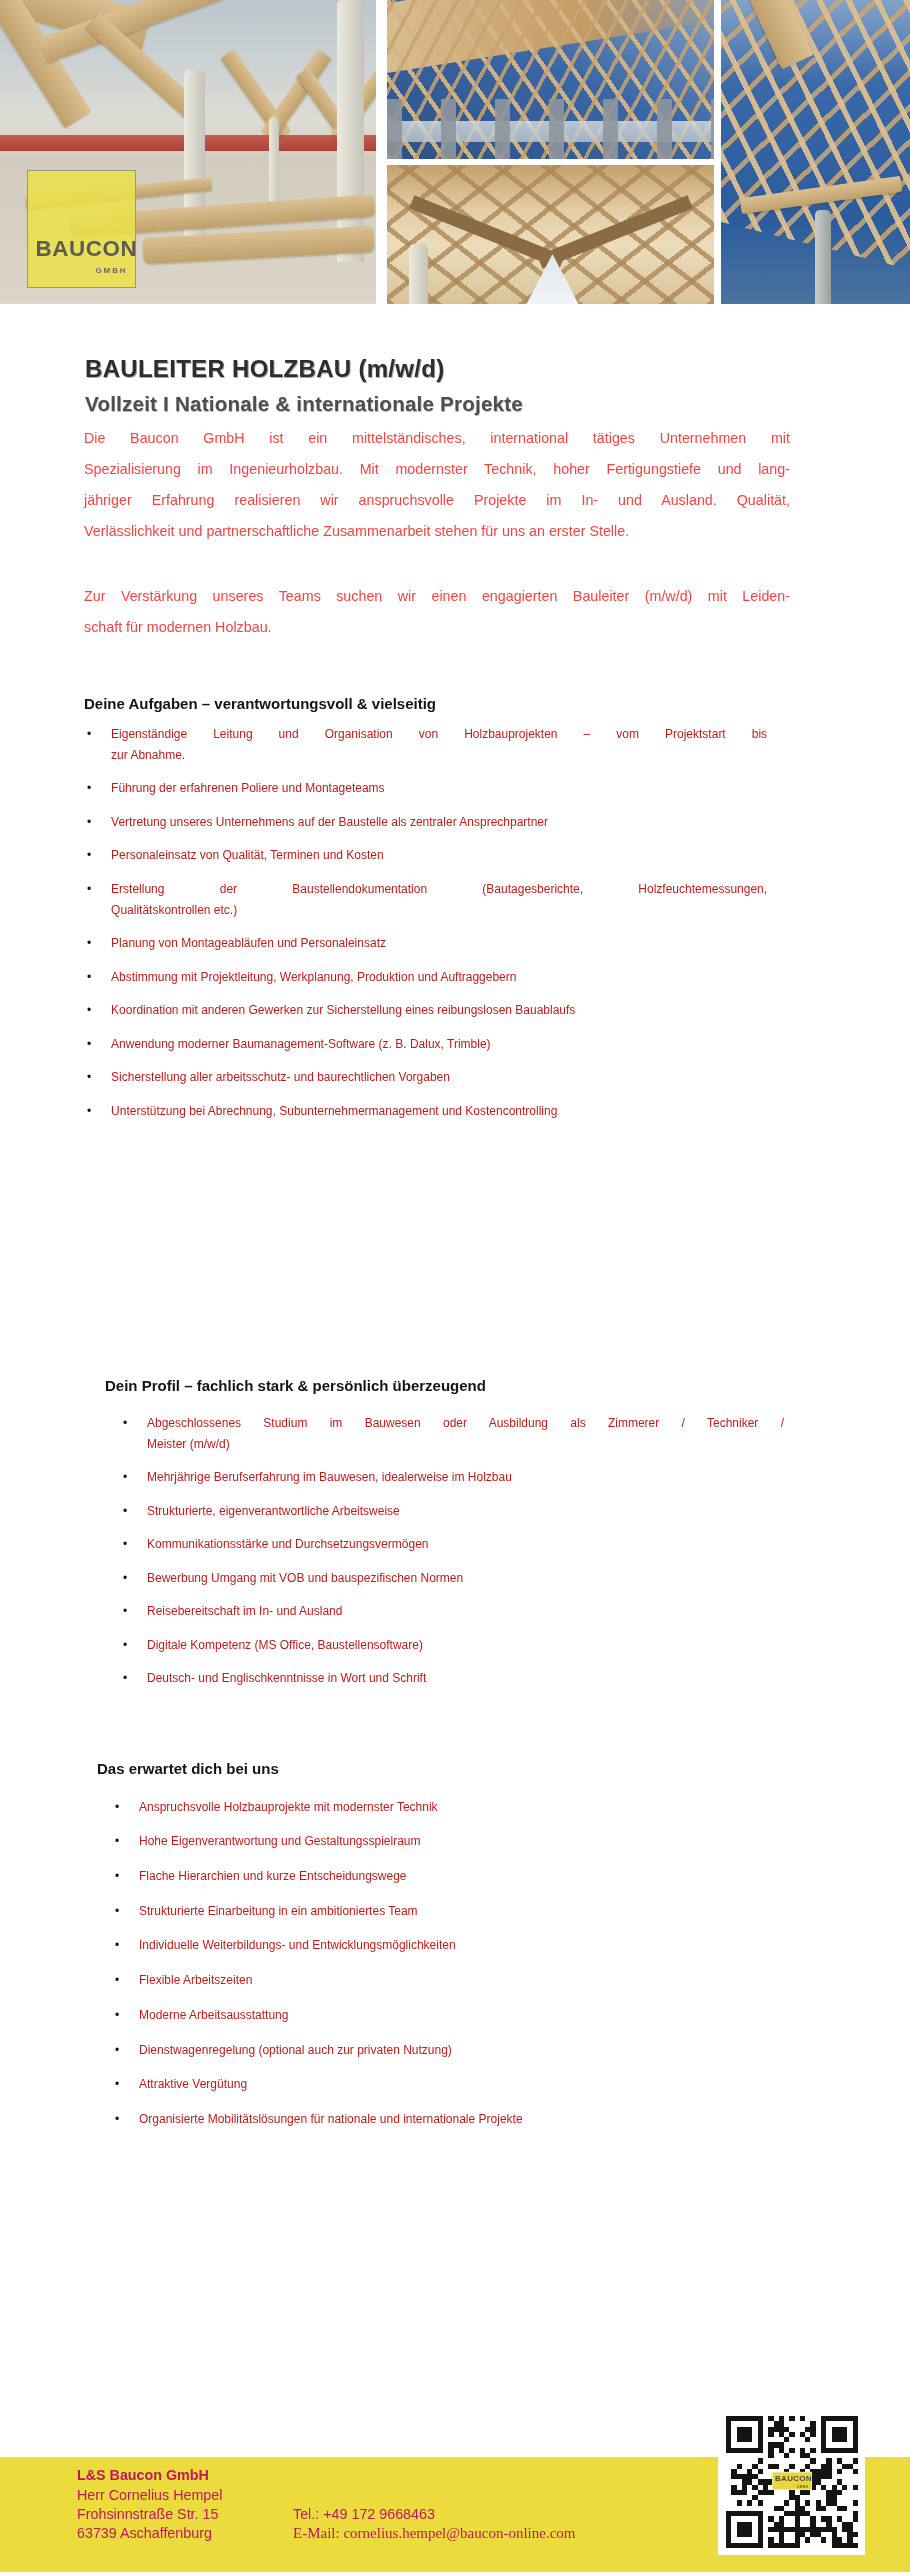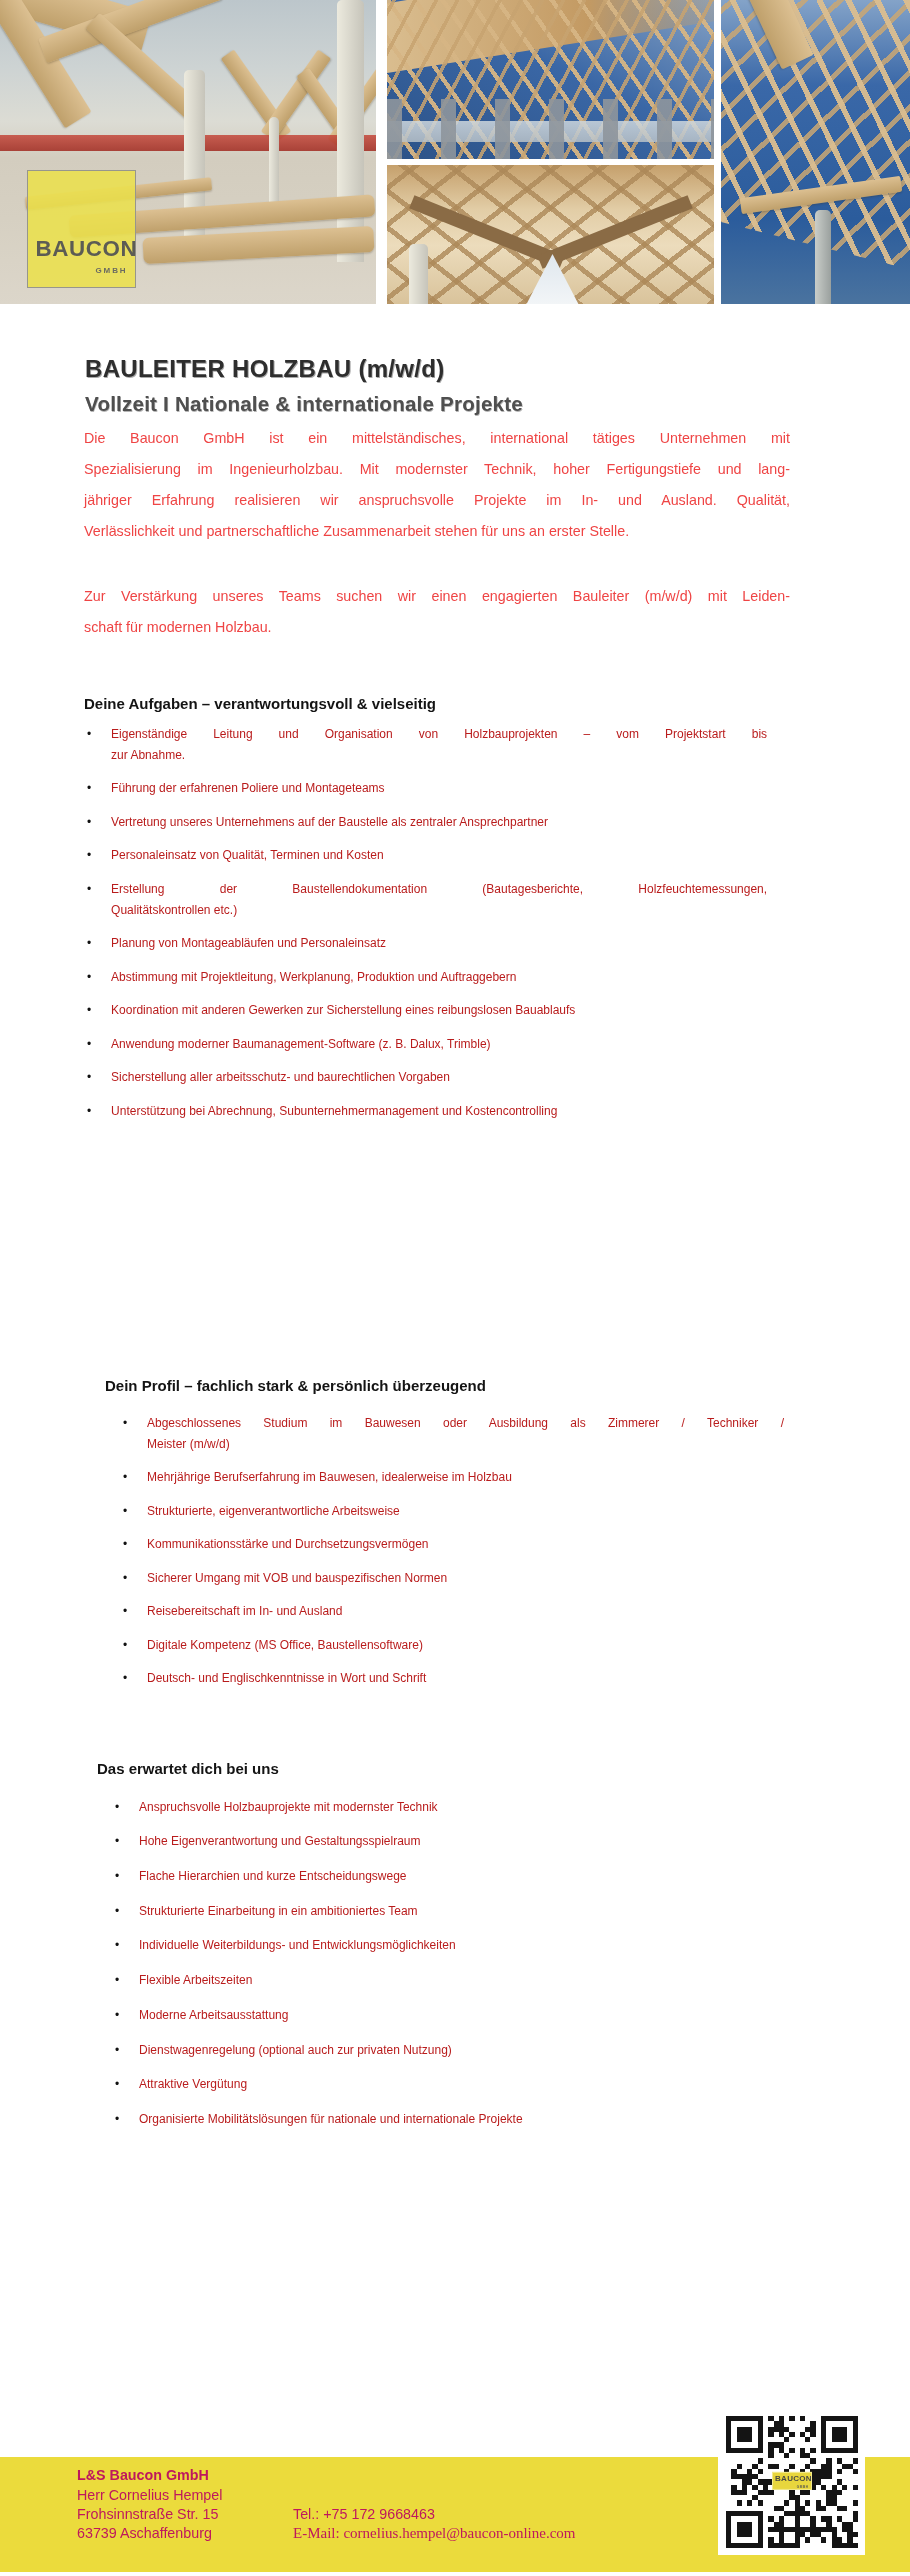--- a/index.html
+++ b/index.html
@@ -244,21 +244,21 @@
         </li>
         <li class="bullet">
           <span class="marker">•</span>
           <div class="btext">
             <div class="line">Kommunikationsstärke und Durchsetzungsvermögen</div>
           </div>
         </li>
         <li class="bullet">
           <span class="marker">•</span>
           <div class="btext">
-            <div class="line">Sicherer Umgang mit VOB und bauspezifischen Normen</div>
+            <div class="line">Bewerbung Umgang mit VOB und bauspezifischen Normen</div>
           </div>
         </li>
         <li class="bullet">
           <span class="marker">•</span>
           <div class="btext">
             <div class="line">Reisebereitschaft im In- und Ausland</div>
           </div>
         </li>
         <li class="bullet">
           <span class="marker">•</span>
@@ -342,21 +342,21 @@
   </section>
 
 
   <div class="footer-bar">
     <div class="footer-grid">
       <div class="f-bold">L&amp;S Baucon GmbH</div>
       <div></div>
       <div>Herr Cornelius Hempel</div>
       <div></div>
       <div>Frohsinnstraße Str. 15</div>
-      <div><span>Tel.:</span> <span>+75 172 9668463</span></div>
+      <div><span>Tel.:</span> <span>+49 172 9668463</span></div>
       <div>63739 Aschaffenburg</div>
       <div class="serif"><span>E-Mail:</span> <span>cornelius.hempel@baucon-online.com</span></div>
     </div>
   </div>
 
   <div class="qr-panel">
     <svg class="qr-svg" width="132" height="132" viewBox="0 0 25 25" shape-rendering="crispEdges">
         <rect x="0" y="0" width="1" height="1" fill="#141414"></rect>
         <rect x="1" y="0" width="1" height="1" fill="#141414"></rect>
         <rect x="2" y="0" width="1" height="1" fill="#141414"></rect>

